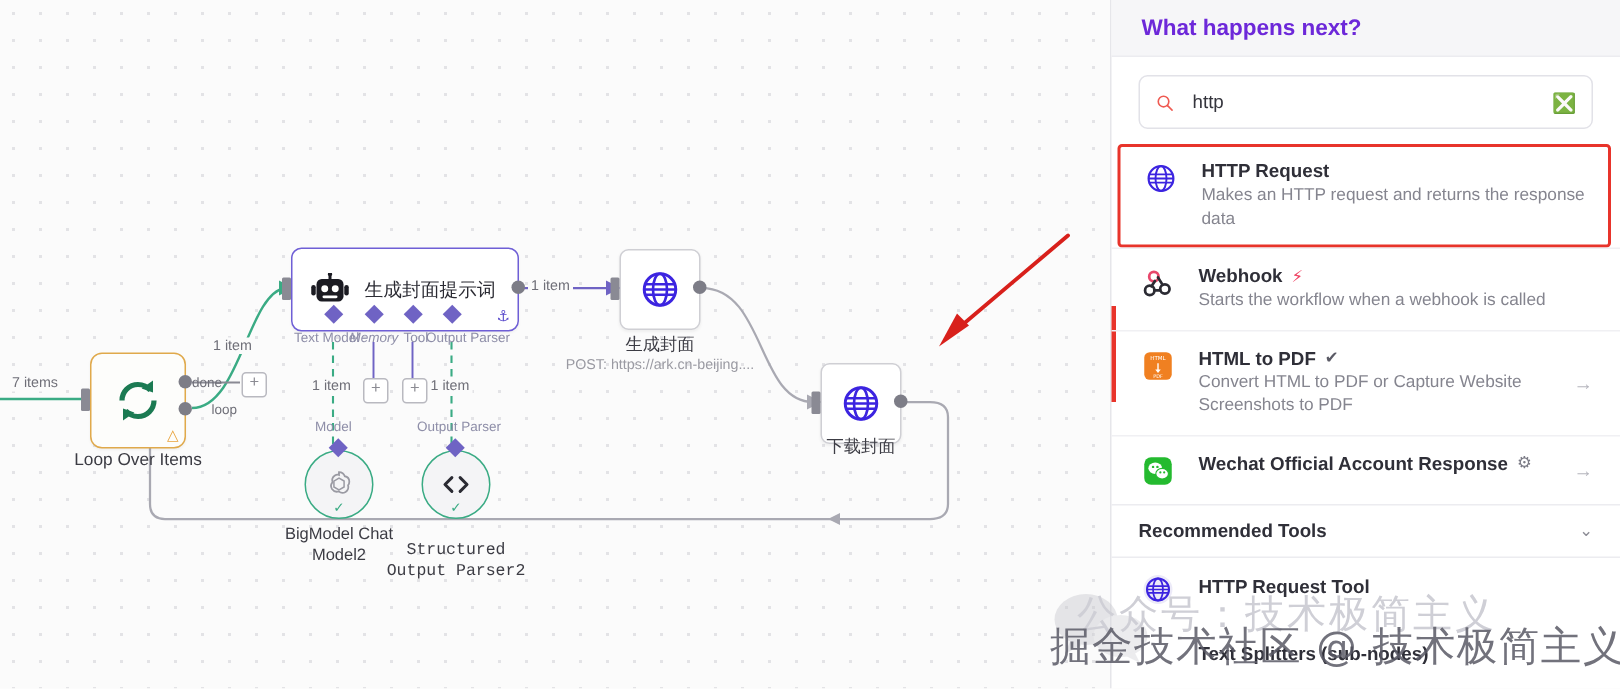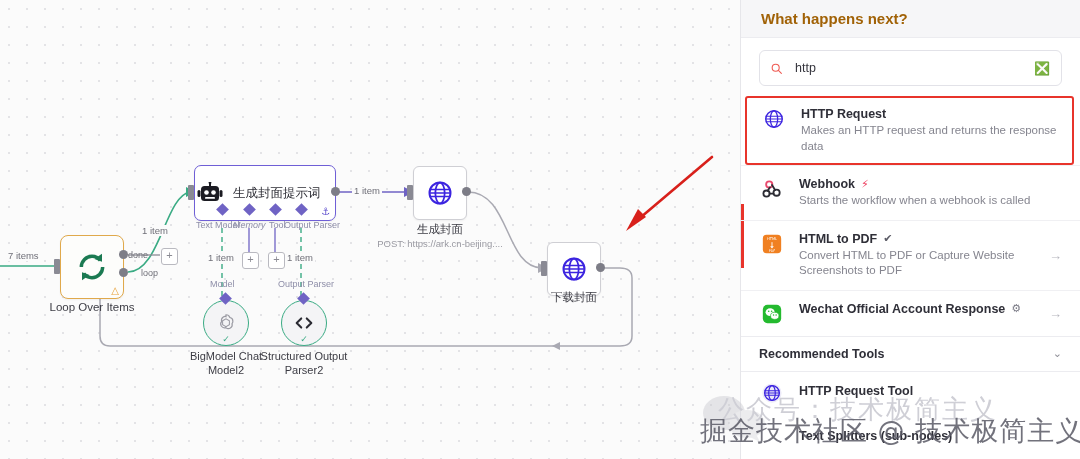--- a/index.html
+++ b/index.html
@@ -39,21 +39,21 @@
   
   #loop-node .node-box{
     width:62px;height:62px;border:1.5px solid #e0a94b;border-radius:8px;
     background:#fdfdfb;
   }
   .warn-tri{position:absolute;right:5px;bottom:3px;font-size:10px;color:#e8a33d;line-height:1;}
 
   
   #agent-node .node-box{
     width:138px;height:54px;border:1.4px solid #6f5fd6;border-radius:7px;
-    background:#fff;justify-content:flex-start;padding-left:2px;gap:10px;
+    background:#fff;justify-content:flex-start;padding-left:12px;gap:10px;
   }
   .agent-title{font-size:12.5px;color:#2b2b33;}
   .pin-ico{position:absolute;right:6px;bottom:4px;color:#5b4ccc;font-size:10px;}
 
   
   .httpnode .node-box{width:52px;height:52px;}
 
   .dot{position:absolute;width:9px;height:9px;border-radius:50%;background:#7d7d87;}
   .inport{position:absolute;width:6px;height:15px;background:#8a8a94;border-radius:1px;}
   .plusbtn{
@@ -78,21 +78,21 @@
 
   
   .panel{
     position:absolute;left:740px;top:0;width:340px;height:459px;
     background:#fff;border-left:1px solid #e6e6ea;box-sizing:border-box;
   }
   .panel-header{
     height:38px;background:#f6f6f8;border-bottom:1px solid #ececf0;
     display:flex;align-items:center;padding:0 20px;box-sizing:border-box;
   }
-  .panel-title{font-size:15px;font-weight:bold;color:#a16207;}
+  .panel-title{font-size:15px;font-weight:bold;color:#6d28d9;}
   .search-wrap{padding:12px 18px 10px 18px;}
   .search-box{
     display:flex;align-items:center;gap:10px;
     border:1px solid #e2e2e8;border-radius:6px;height:34px;padding:0 10px;
     background:#fff;
   }
   .search-input{
     border:0;outline:0;flex:1;font-size:12.5px;color:#35353d;
     font-family:"Liberation Sans","DejaVu Sans",sans-serif;background:transparent;
   }
@@ -236,21 +236,21 @@
     </div>
 
     <div class="subnode" style="left:281px;top:300px;">
       <div class="diamond" style="left:18px;top:-6px;"></div>
       <div class="circle">
         <svg width="22" height="22" viewBox="0 0 24 24">
           <path d="M9 7l-5 5 5 5M15 7l5 5-5 5" stroke="#2b2b33" stroke-width="2.2" fill="none" stroke-linecap="round" stroke-linejoin="round"></path>
         </svg>
       </div>
       <span class="subcheck">✓</span>
-      <div class="node-label" style="top:50px;width:110px;white-space:normal;font-size:11px;line-height:1.25;">Structured Output Parser2</div>
+      <div class="node-label" style="top:61px;width:110px;white-space:normal;font-size:11px;line-height:1.25;font-family:Liberation Mono, monospace;">Structured Output Parser2</div>
     </div>
 
     <div class="node httpnode" style="left:413px;top:166px;">
       <div class="inport" style="left:-6px;top:19px;"></div>
       <div class="node-box" style="width:52px;height:52px;">
         <svg width="28" height="28" viewBox="0 0 24 24">
           <circle cx="12" cy="12" r="9" fill="none" stroke="#3c24e0" stroke-width="1.7"></circle>
           <ellipse cx="12" cy="12" rx="4" ry="9" fill="none" stroke="#3c24e0" stroke-width="1.5"></ellipse>
           <path d="M3 9h18M3 15h18M3 12h18" stroke="#3c24e0" stroke-width="1.4"></path>
         </svg>

